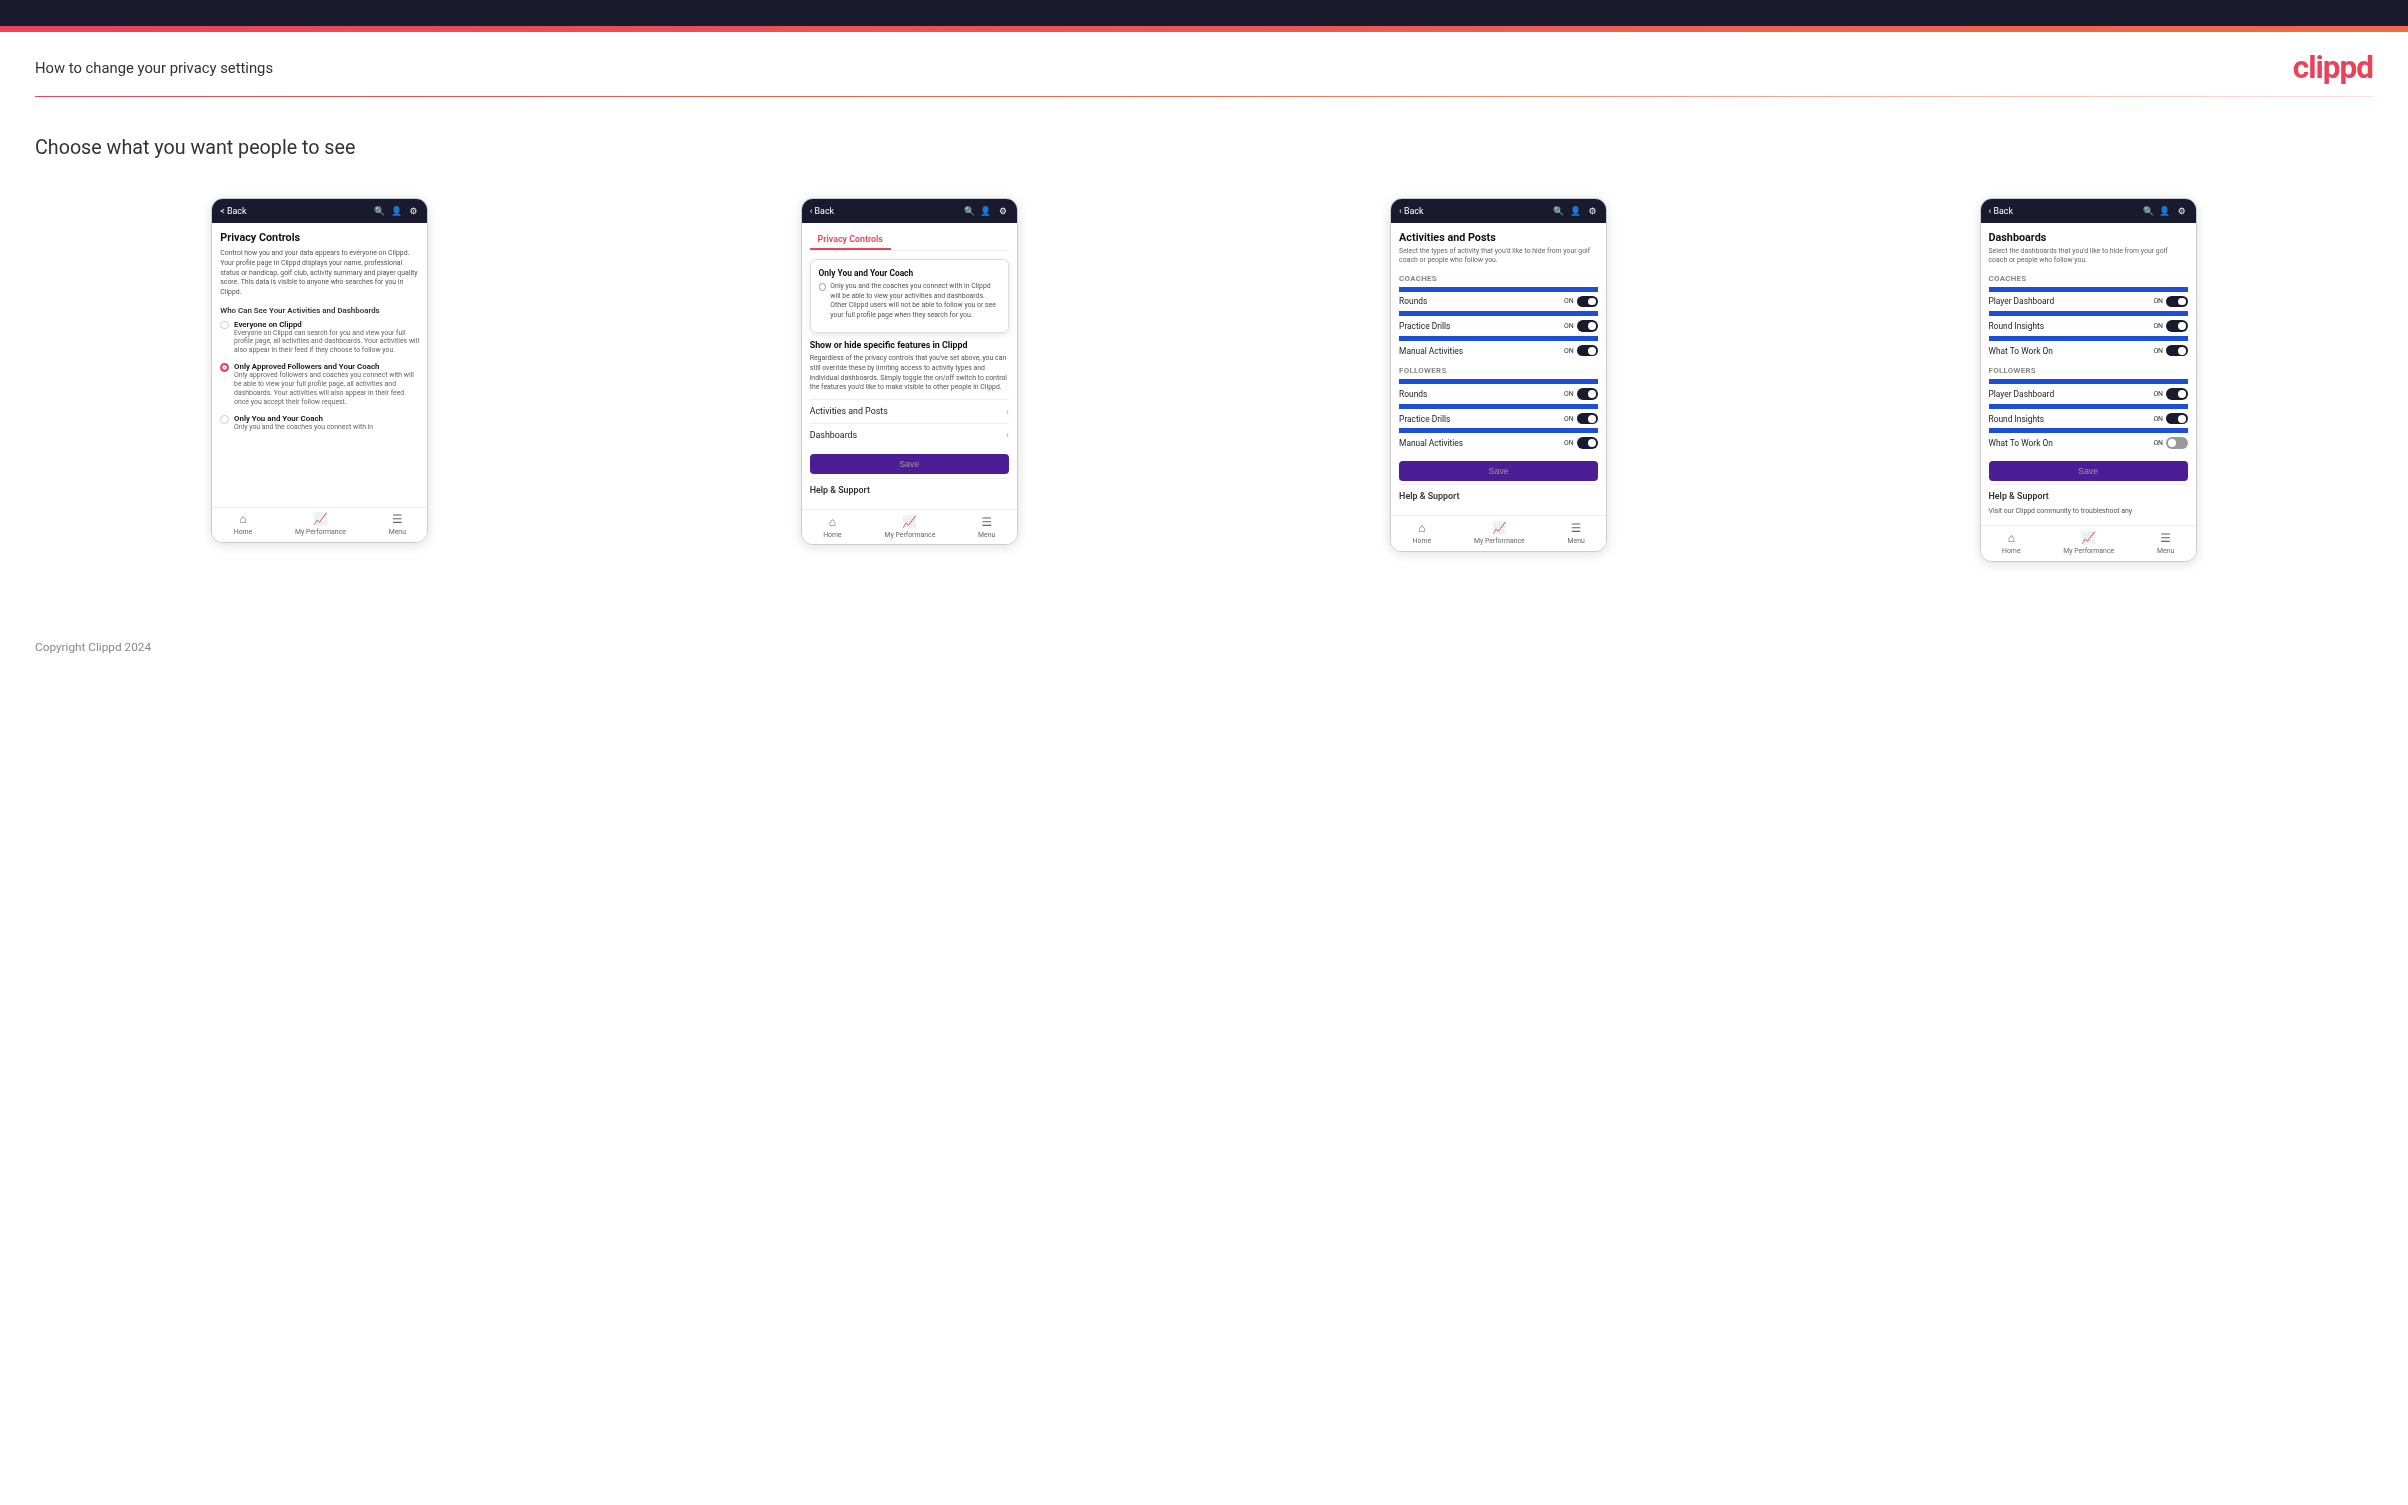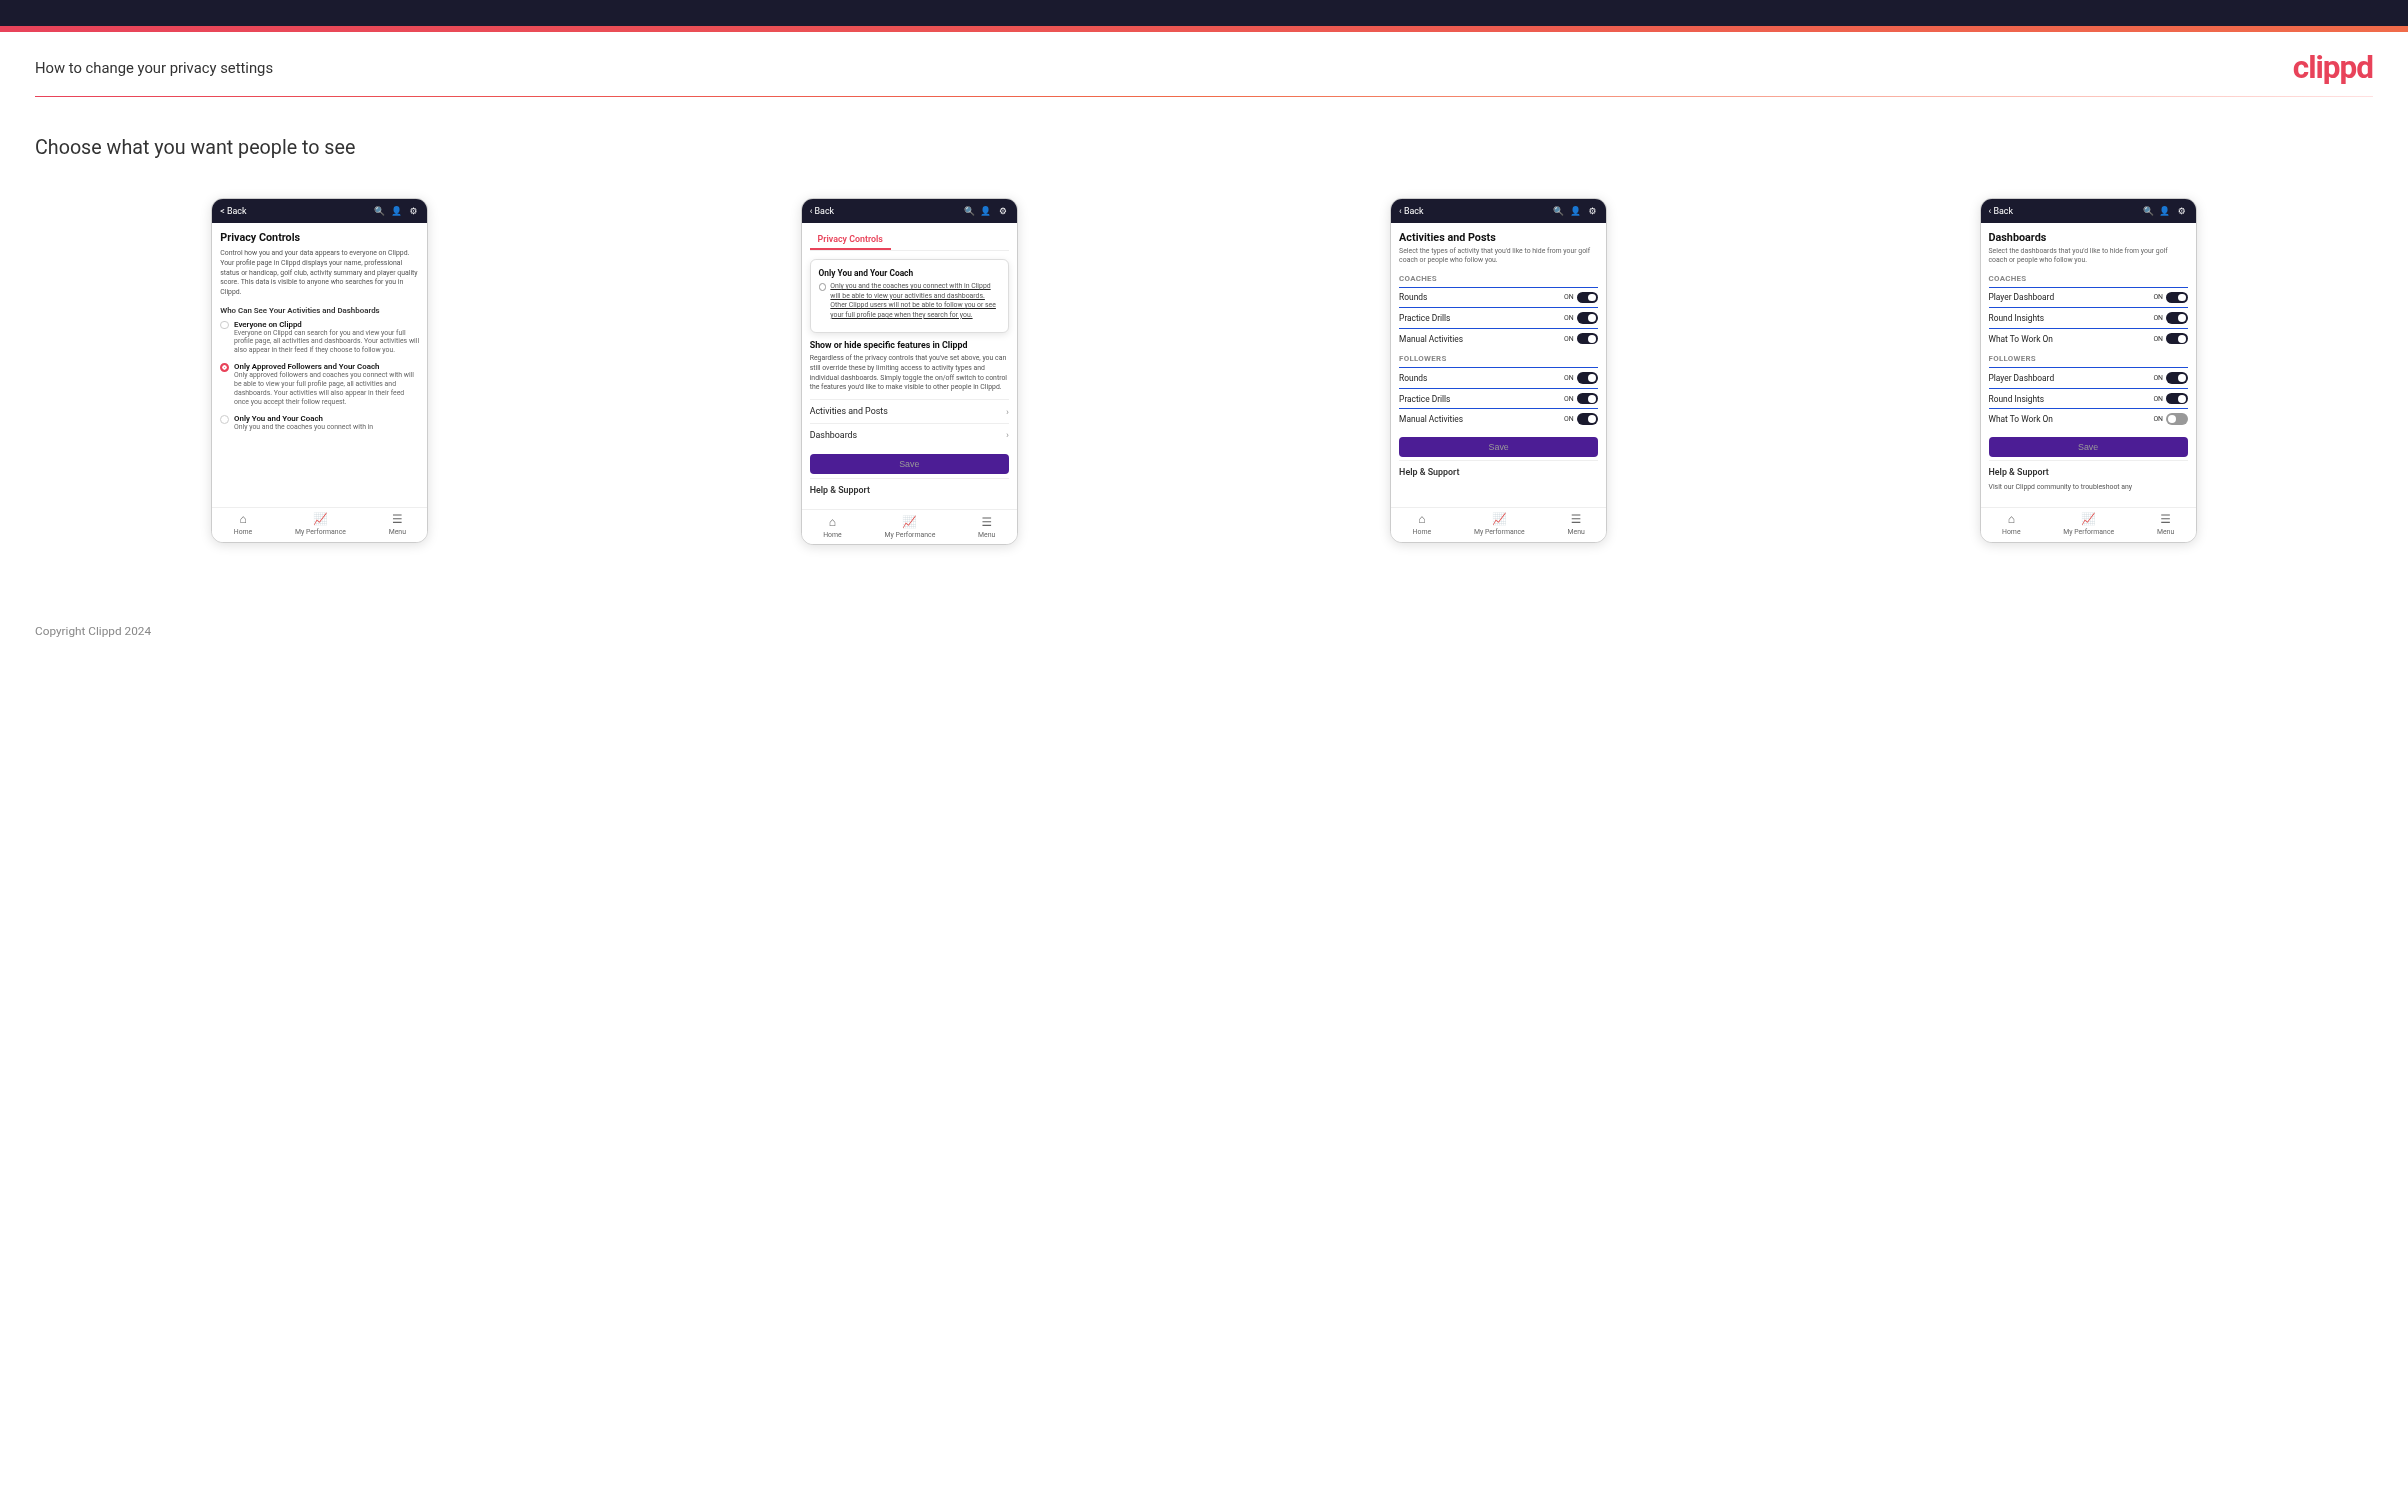--- a/index.html
+++ b/index.html
@@ -185,21 +185,21 @@
       margin-bottom: 7.9px;
       box-shadow: 0 2px 7.9px rgba(0,0,0,0.1);
     }
     .tooltip-title {
       font-size: 8.4px;
       font-weight: 700;
       color: #111;
       margin-bottom: 3.9px;
     }
     .tooltip-radio {
-      display: flex; align-items: flex-start; gap: 3.9px; margin-bottom: 3px; text-decoration: underline;
+      display: flex; align-items: flex-start; gap: 3.9px; margin-bottom: 3px;
     }
     .tooltip-text {
       font-size: 6.9px;
       color: #555;
       line-height: 1.4;
     }
 
     .feature-section-title {
       font-size: 8.9px;
       font-weight: 700;
@@ -249,21 +249,21 @@
       text-transform: uppercase;
       letter-spacing: 0.3px;
       margin-bottom: 3.9px;
       margin-top: 5.9px;
     }
     .toggle-row {
       display: flex;
       align-items: center;
       justify-content: space-between;
       padding: 3.9px 0;
-      border-top: 1px solid #1d4ed8;
+      border-top: 5px solid #1d4ed8;
     }
     .toggle-label {
       font-size: 8.4px;
       color: #222;
     }
     .toggle-switch {
       display: flex; align-items: center; gap: 3px;
       font-size: 6.9px; color: #555;
     }
     .toggle-pill {

